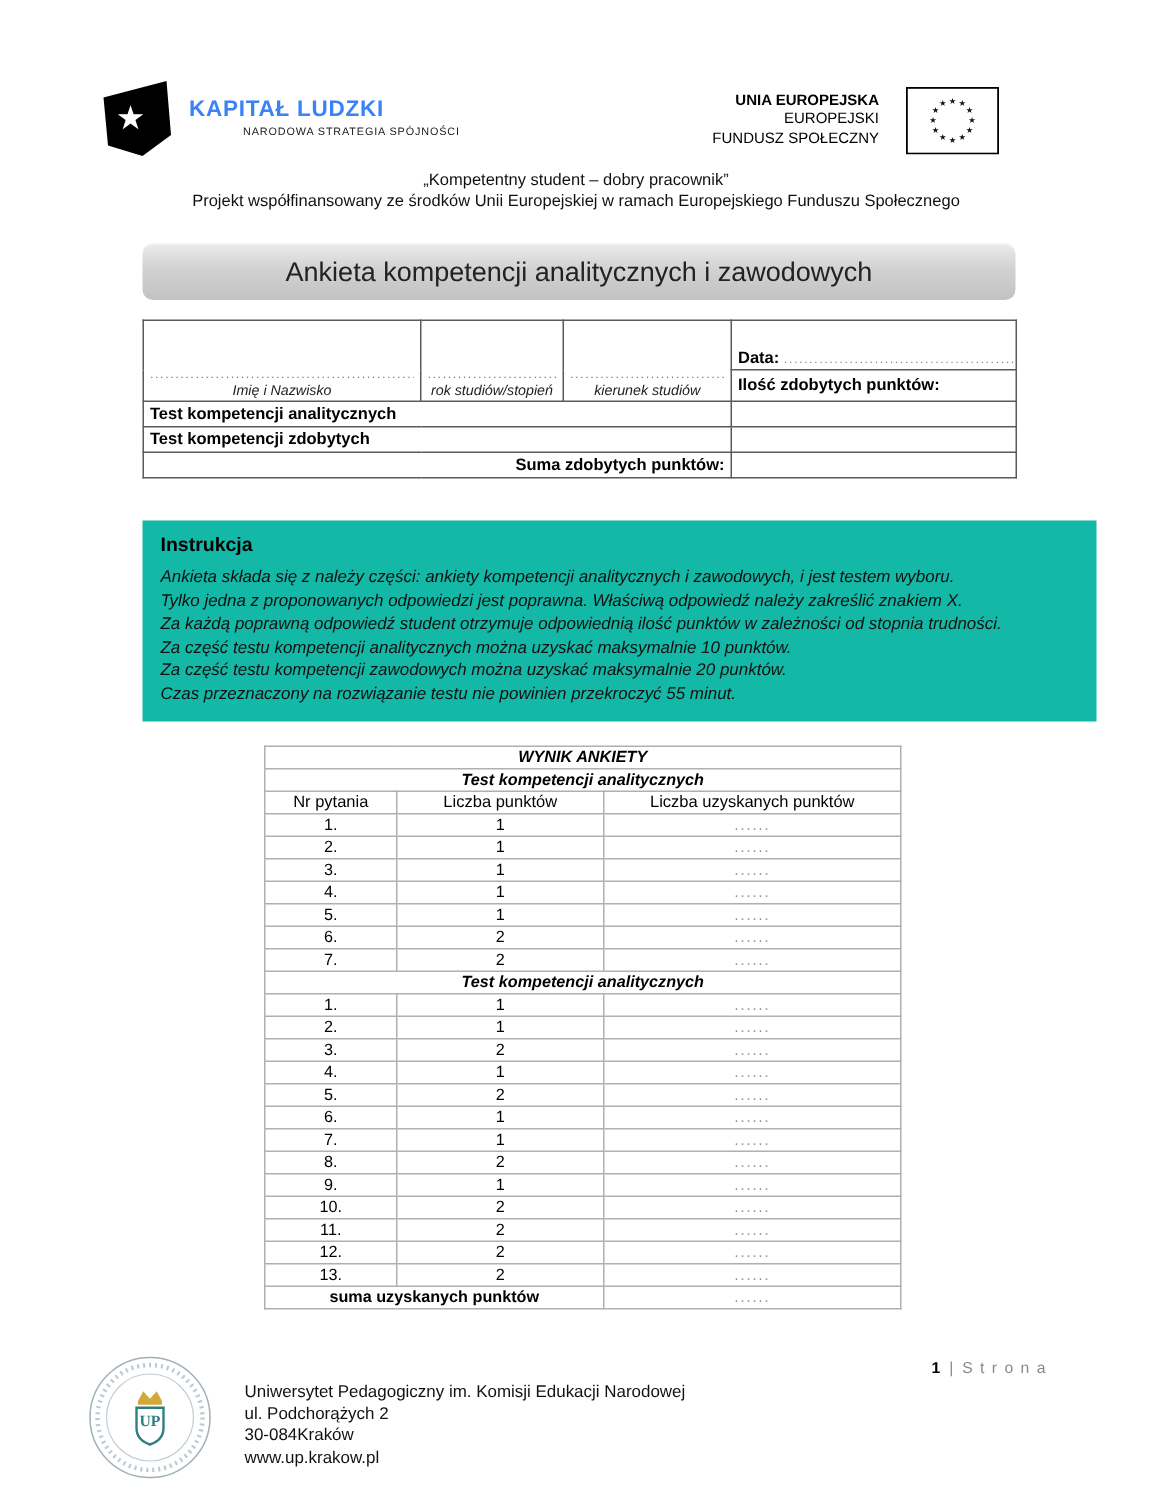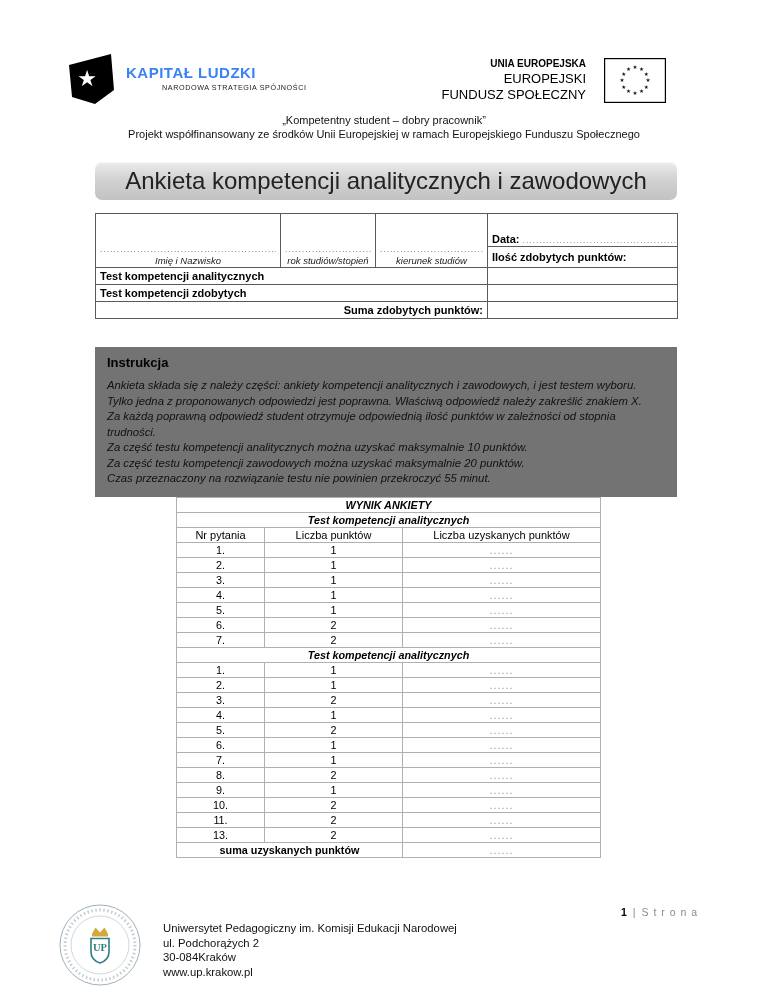--- a/index.html
+++ b/index.html
@@ -14,33 +14,33 @@
   .page { position: absolute; inset: 0; background: #fff; }
 
   
   .kl-block { position: absolute; left: 66px; top: 52px; display: flex; align-items: center; gap: 10px; }
   .kl-text .kl-title { font-size: 15px; font-weight: bold; letter-spacing: 0.5px; color: #3b82f6; }
   .kl-text .kl-sub { font-size: 7.2px; letter-spacing: 0.6px; color: #1a1a1a; margin-top: 2px; padding-left: 36px; }
 
   .eu-block { position: absolute; right: 102px; top: 58px; display: flex; align-items: center; gap: 18px; }
   .eu-text { text-align: right; line-height: 1.25; }
   .eu-line1 { font-size: 10px; font-weight: bold; }
-  .eu-line2, .eu-line3 { font-size: 13px; }
+  .eu-line2, .eu-line3 { font-size: 10px; }
   .eu-flag { display: block; }
 
   .project-lines { position: absolute; left: 0; top: 113px; width: 100%; text-align: center; line-height: 1.3; }
   .project-lines div { font-size: 11px; color: #111; }
 
   
   .title-banner {
     position: absolute; left: 95px; top: 162px; width: 582px; height: 38px;
     background: linear-gradient(180deg, #ececec 0%, #d2d2d2 45%, #c2c2c2 100%);
     border-radius: 7px;
     text-align: center; line-height: 38px;
-    font-size: 24px; color: #222;
+    font-size: 18px; color: #222;
     box-shadow: inset 0 1px 0 #f7f7f7;
   }
 
   
   .info-table {
     position: absolute; left: 95px; top: 213px; width: 582px;
     border-collapse: collapse; table-layout: fixed;
   }
   .info-table td { border: 1px solid #5a5a5a; font-size: 11px; padding: 1px 4px; }
   .sig-cell { vertical-align: bottom; text-align: center; height: 54px; padding-bottom: 2px; }
@@ -49,22 +49,22 @@
   .date-cell { vertical-align: bottom; height: 32px; white-space: nowrap; overflow: hidden; }
   .date-label { font-weight: bold; font-size: 11px; }
   .date-dots { font-size: 8.5px; color: #888; letter-spacing: 1px; }
   .points-head { font-weight: bold; font-size: 11.5px; height: 20px; }
   .test-row { font-weight: bold; font-size: 11.5px; height: 17px; }
   .sum-row { font-weight: bold; font-size: 11.5px; text-align: right; padding-right: 8px; height: 17px; }
   .empty-cell { height: 17px; }
 
   
   .instr-box {
-    position: absolute; left: 95px; top: 347px; width: 582px;
-    background: #737373; padding: 8px 12px 10px 12px;
+    position: absolute; left: 95px; top: 347px; width: 636px;
+    background: #14b8a6; padding: 8px 12px 10px 12px;
   }
   .instr-heading { font-size: 13px; font-weight: bold; margin-bottom: 8px; }
   .instr-text div { font-size: 11.3px; font-style: italic; line-height: 1.38; color: #111; }
 
   
   .results {
     position: absolute; left: 176px; top: 497px; width: 424px;
     border-collapse: collapse; table-layout: fixed;
   }
   .results td { border: 1px solid #b0b0b0; font-size: 10.8px; text-align: center; padding: 1px 2px; height: 14px; }
@@ -299,20 +299,25 @@
           <td>10.</td>
           <td>2</td>
           <td class="dots-cell">......</td>
         </tr>
         <tr>
           <td>11.</td>
           <td>2</td>
           <td class="dots-cell">......</td>
         </tr>
         <tr>
+          <td>12.</td>
+          <td>2</td>
+          <td class="dots-cell">......</td>
+        </tr>
+        <tr>
           <td>13.</td>
           <td>2</td>
           <td class="dots-cell">......</td>
         </tr>
       </tbody>
     <tbody>
       <tr class="r-sum">
         <td colspan="2">suma uzyskanych punktów</td>
         <td class="dots-cell">......</td>
       </tr>

